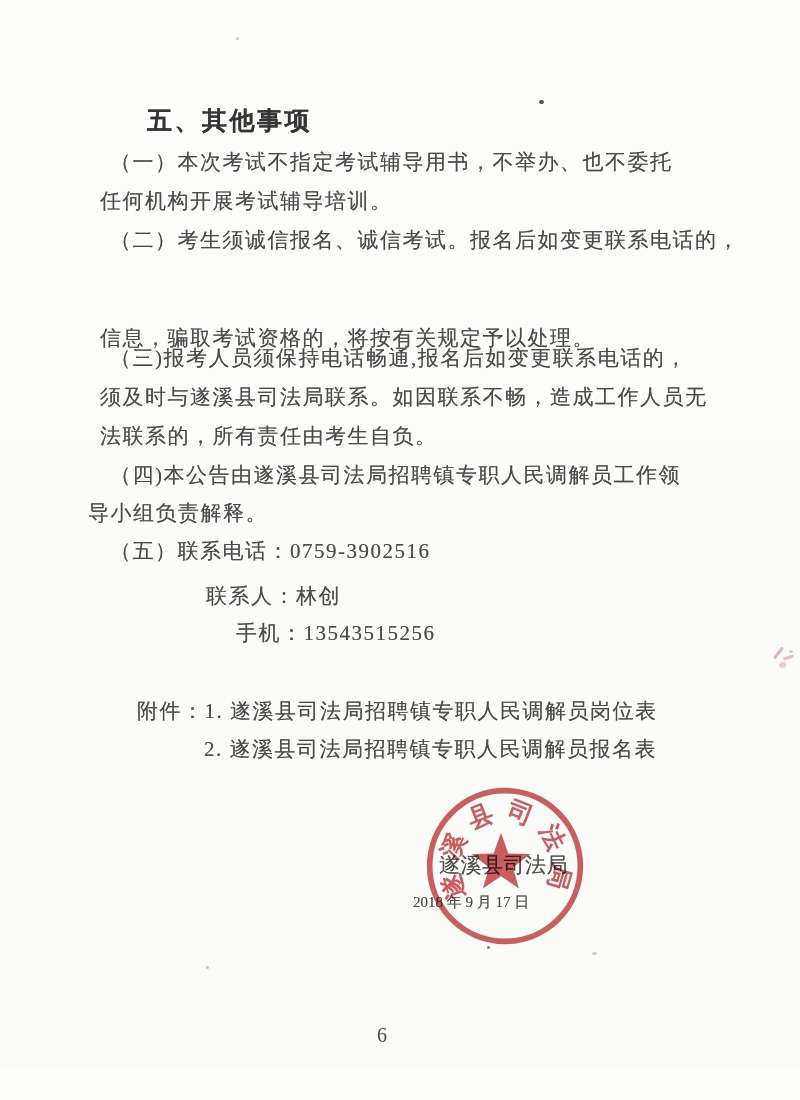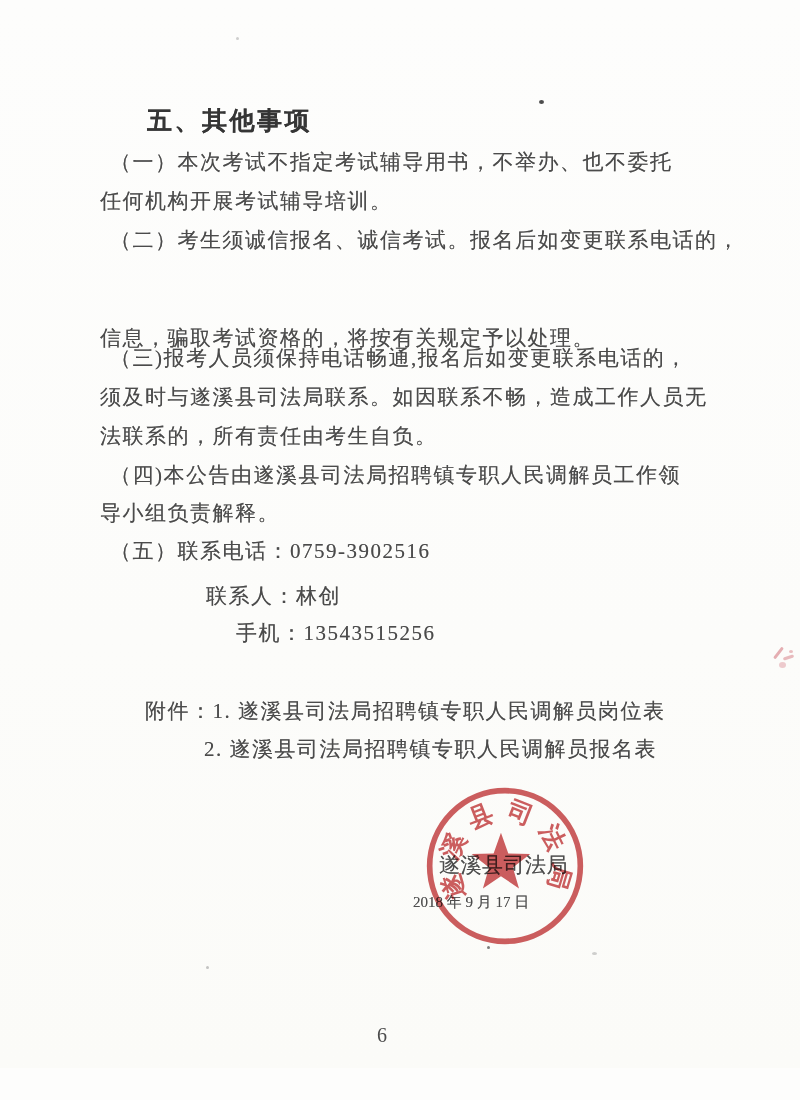--- a/index.html
+++ b/index.html
@@ -75,25 +75,25 @@
 
   <div class="line heading" style="left:147px; top:106px;">五、其他事项</div>
   <div class="line" style="left:110px; top:150px;">（一）本次考试不指定考试辅导用书，不举办、也不委托</div>
   <div class="line" style="left:100px; top:189px;">任何机构开展考试辅导培训。</div>
   <div class="line" style="left:110px; top:228px;">（二）考生须诚信报名、诚信考试。报名后如变更联系电话的，</div>
   <div class="line" style="left:100px; top:304px;margin-top:22px;">信息，骗取考试资格的，将按有关规定予以处理。</div>
   <div class="line" style="left:110px; top:346px;">（三)报考人员须保持电话畅通,报名后如变更联系电话的，</div>
   <div class="line" style="left:100px; top:385px;text-align:right;">须及时与遂溪县司法局联系。如因联系不畅，造成工作人员无</div>
   <div class="line" style="left:100px; top:424px;">法联系的，所有责任由考生自负。</div>
   <div class="line" style="left:110px; top:463px;">（四)本公告由遂溪县司法局招聘镇专职人民调解员工作领</div>
-  <div class="line" style="left:100px; top:501px;text-align:right;">导小组负责解释。</div>
+  <div class="line" style="left:88px; top:501px;text-align:right;">导小组负责解释。</div>
   <div class="line" style="left:110px; top:539px;">（五）联系电话：0759-3902516</div>
   <div class="line" style="left:206px; top:584px;">联系人：林创</div>
   <div class="line" style="left:206px; top:621px;margin-left:30px;">手机：13543515256</div>
-  <div class="line" style="left:137px; top:699px;margin-left:8px;">附件：1. 遂溪县司法局招聘镇专职人民调解员岗位表</div>
+  <div class="line" style="left:137px; top:699px;">附件：1. 遂溪县司法局招聘镇专职人民调解员岗位表</div>
   <div class="line" style="left:204px; top:737px;">2. 遂溪县司法局招聘镇专职人民调解员报名表</div>
 
   <div class="sig-text issuer">遂溪县司法局</div>
   <div class="sig-text date">2018 年 9 月 17 日</div>
 
   <svg class="seal" viewBox="0 0 200 200" aria-hidden="true">
     <g fill="none">
       <circle cx="100" cy="100" r="93" stroke="#c8484a" stroke-width="7"></circle>
     </g>
     <polygon fill="#c8484a" points="95,59 104.1,84.5 131.1,85.3 109.7,101.8 117.3,127.7 95,112.5 72.7,127.7 80.3,101.8 58.9,85.3 85.9,84.5"></polygon>

